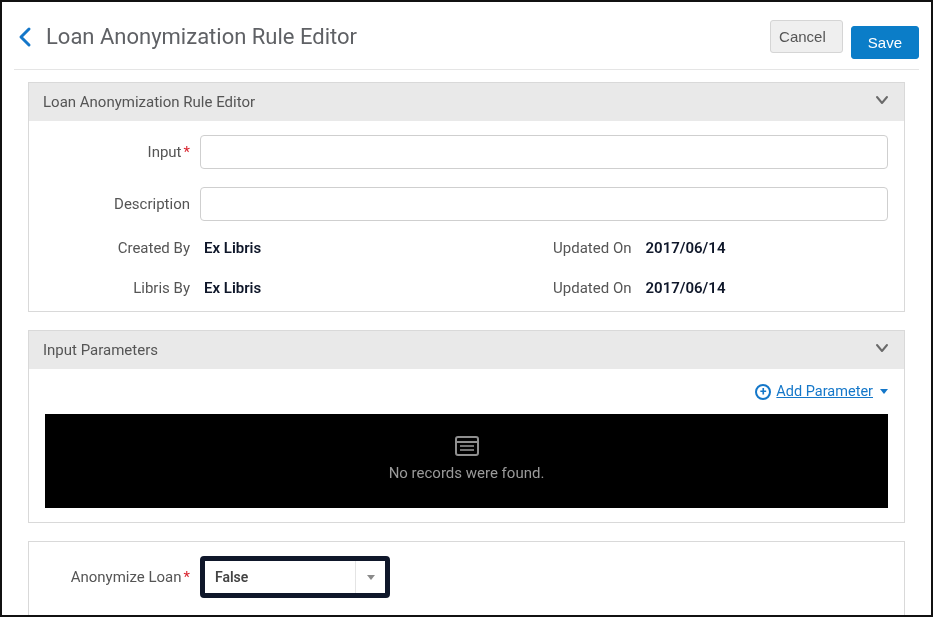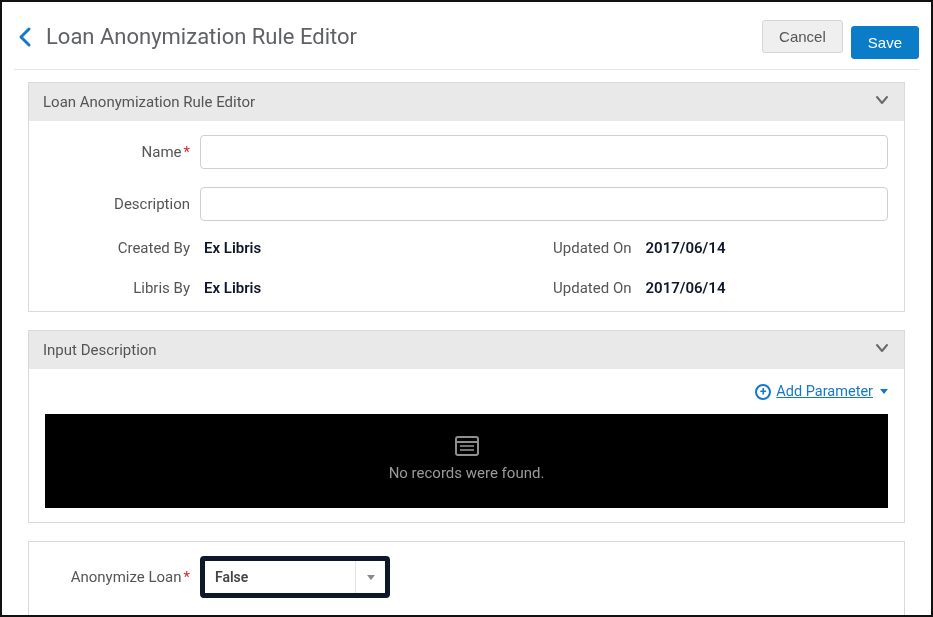--- a/index.html
+++ b/index.html
@@ -37,20 +37,21 @@
       font-size: 15px;
       border-radius: 3px;
       cursor: pointer;
       border: 1px solid transparent;
     }
     .btn-cancel {
       background: #efefef;
       border-color: #d5d5d5;
       color: #555;
       margin-right: 8px;
+      padding-left: 8px;
     }
     .btn-save {
       background: #0b7dc8;
       color: #fff;
       border-color: #0b7dc8;
       margin-top: 12px;
     }
 
     .panel {
       border: 1px solid #d9d9d9;
@@ -212,21 +213,21 @@
     <span>Loan Anonymization Rule Editor</span>
     <span>
       <svg width="16" height="16" viewBox="0 0 16 16">
           <polyline points="3,5 8,11 13,5" fill="none" stroke="#6a6a6a" stroke-width="2" stroke-linecap="round" stroke-linejoin="round"></polyline>
         </svg>
     </span>
   </div>
   <div class="panel-body">
     <div class="form-row">
       <div class="label-col">
-        <span>Name</span><span class="required-star">*</span>
+        <span>Input</span><span class="required-star">*</span>
       </div>
       <div class="input-col">
         <input type="text" class="text-input" value="" style="">
       </div>
     </div>
     <div class="form-row">
       <div class="label-col">Description</div>
       <div class="input-col">
         <input type="text" class="text-input" value="" style="">
       </div>
@@ -247,21 +248,21 @@
       <div class="meta-pair">
         <div class="meta-label" style="width:175px">Updated On</div>
         <div class="meta-value">2017/06/14</div>
       </div>
     </div>
   </div>
 </div>
 
 <div class="panel">
   <div class="panel-header">
-    <span>Input Description</span>
+    <span>Input Parameters</span>
     <span>
       <svg width="16" height="16" viewBox="0 0 16 16">
           <polyline points="3,5 8,11 13,5" fill="none" stroke="#6a6a6a" stroke-width="2" stroke-linecap="round" stroke-linejoin="round"></polyline>
         </svg>
     </span>
   </div>
   <div class="panel-body">
     <div class="add-param-bar">
       <span class="add-parameter">
         <span class="plus-circle">+</span>

